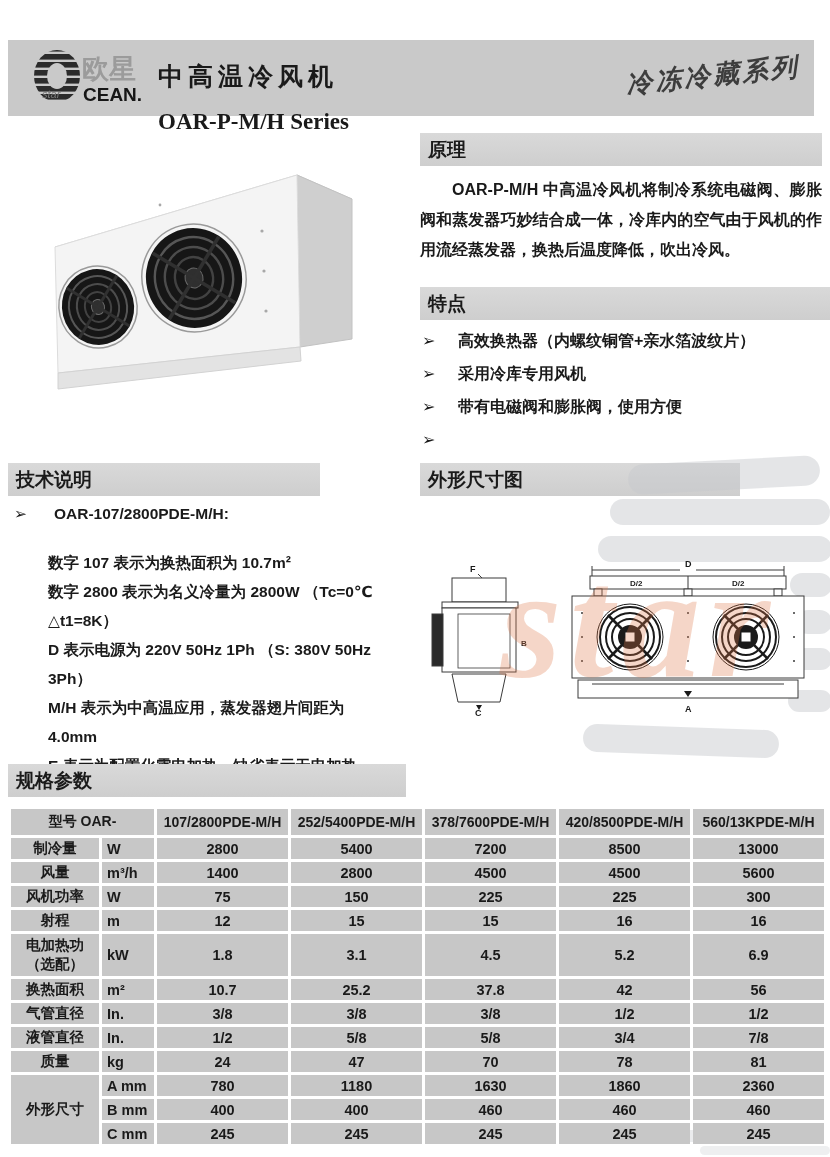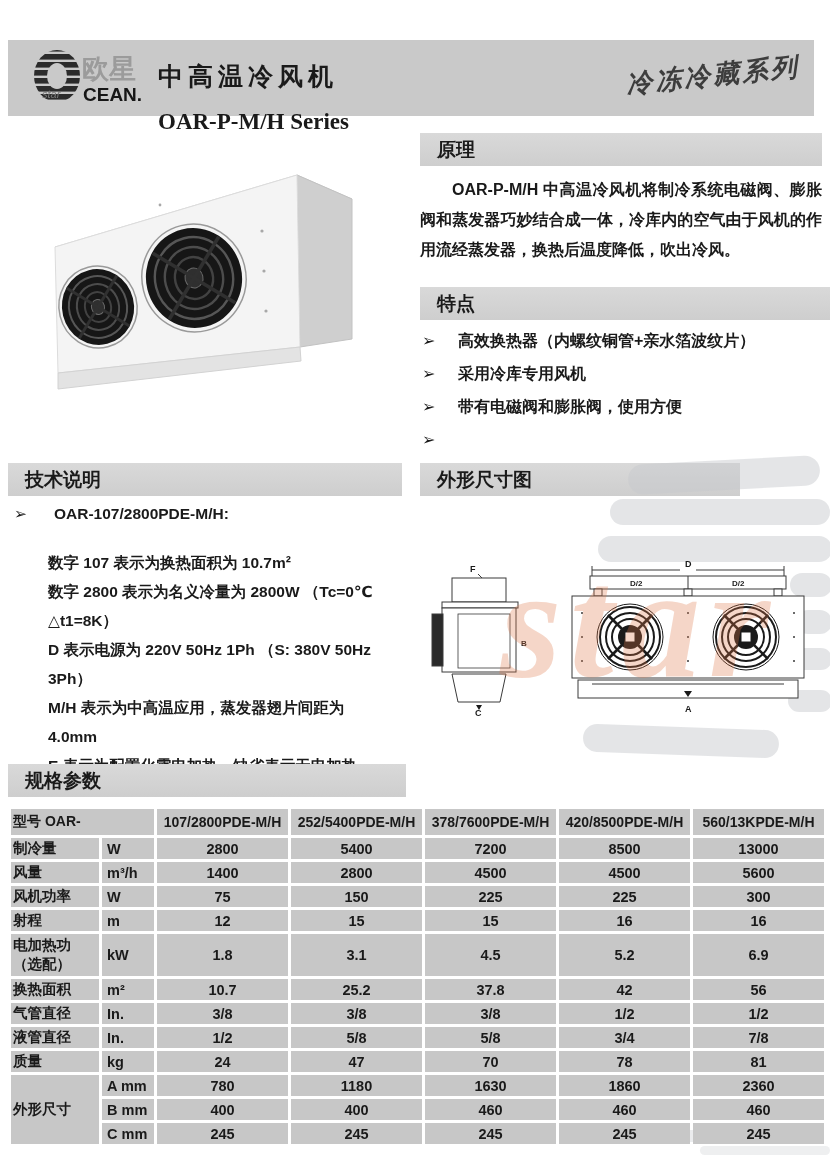--- a/index.html
+++ b/index.html
@@ -17,25 +17,25 @@
   .logo{position:absolute;left:22px;top:6px;}
   .title-wrap{position:absolute;left:150px;top:20px;width:500px;text-align:left;}
   .title-cn{font-size:25px;font-weight:bold;letter-spacing:5px;}
   .title-en{font-size:23px;font-weight:bold;font-family:"Liberation Serif",serif;margin-top:16px;}
   .series-tag{position:absolute;right:14px;top:18px;font-family:"Liberation Serif",serif;
               font-style:italic;font-weight:bold;font-size:26px;color:#3d3d3d;
               transform:rotate(-6deg);letter-spacing:3px;}
 
   
   .sec-head{position:absolute;height:33px;background:linear-gradient(#d9d9d9,#cecece);
-            font-size:19px;font-weight:bold;line-height:33px;padding-left:17px;
+            font-size:19px;font-weight:bold;line-height:33px;padding-left:8px;
             box-sizing:border-box;}
   #h-principle{left:420px;top:133px;width:402px;z-index:2;}
   #h-features{left:420px;top:287px;width:460px;z-index:2;}
-  #h-tech{left:8px;top:463px;width:394px;z-index:2;}
+  #h-tech{left:8px;top:463px;width:312px;z-index:2;}
   #h-dims{left:420px;top:463px;width:320px;z-index:0;}
   #h-specs{left:8px;top:764px;width:398px;z-index:2;}
 
   
   .principle-body{position:absolute;left:420px;top:175px;width:402px;z-index:2;
                   font-size:16px;font-weight:bold;line-height:30px;text-align:justify;text-indent:2em;}
   .features-list{position:absolute;left:420px;top:330px;width:402px;z-index:2;}
   .feat{display:flex;margin-bottom:11px;font-size:16px;font-weight:bold;line-height:22px;}
   .feat .blt{width:36px;flex:none;padding-left:2px;}
   .tech{position:absolute;left:8px;top:499px;width:398px;z-index:2;
@@ -48,21 +48,21 @@
   .product-svg{position:absolute;left:10px;top:135px;z-index:2;}
   .sideview{position:absolute;left:428px;top:562px;z-index:2;}
   .frontview{position:absolute;left:568px;top:558px;z-index:2;}
   svg text{font-family:"Liberation Sans","DejaVu Sans",sans-serif;}
 
   
   .spec-table{position:absolute;left:8px;top:806px;width:814px;z-index:2;
               border-collapse:separate;border-spacing:3px;table-layout:fixed;
               font-size:14.5px;font-weight:bold;}
   .spec-table td{background:#c7c7c7;text-align:center;vertical-align:middle;padding:1px 2px;overflow:hidden;}
-  .spec-table td.lbl{text-align:left;padding-left:2px;}
+  .spec-table td.lbl{text-align:center;padding-left:2px;}
   .spec-table td.unit{text-align:left;padding-left:5px;}
   tr.hrow td{height:24px;font-size:14px;}
   tr.r td{height:18px;}
   tr.tall td{height:40px;}
   tr.dim td{height:19px;}
 </style>
 </head>
 <body>
 
 <div class="page">

